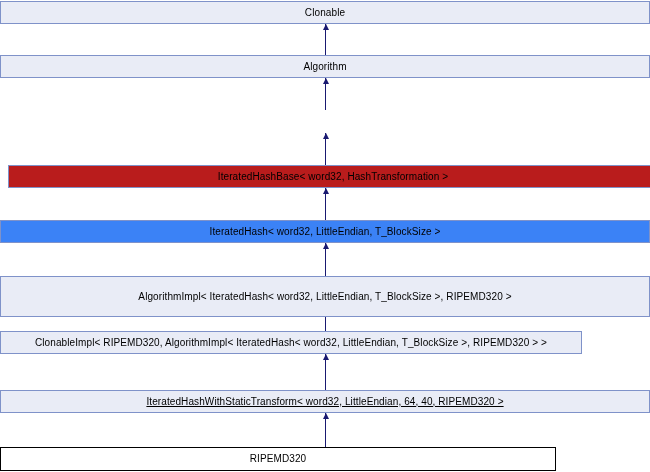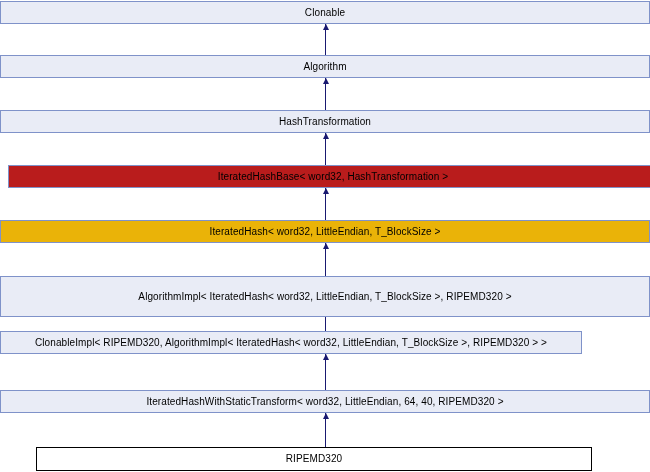--- a/index.html
+++ b/index.html
@@ -73,34 +73,31 @@
     <div class="edge" style="left: 325px; top: 354px; height: 36px; background: rgb(25, 25, 112);"></div>
     <div class="arrowhead" style="left: 323px; top: 354px; border-bottom-color: rgb(25, 25, 112);"></div>
     <div class="edge" style="left: 325px; top: 413px; height: 34px; background: rgb(25, 25, 112);"></div>
     <div class="arrowhead" style="left: 323px; top: 413px; border-bottom-color: rgb(25, 25, 112);"></div>
     <div class="node" style="left: 0px; top: 1px; width: 650px; height: 23px; background: rgb(233, 236, 246); border-color: rgb(127, 146, 201); color: rgb(0, 0, 0);">
       <span class="node-label">Clonable</span>
     </div>
     <div class="node" style="left: 0px; top: 55px; width: 650px; height: 23px; background: rgb(233, 236, 246); border-color: rgb(127, 146, 201); color: rgb(0, 0, 0);">
       <span class="node-label">Algorithm</span>
     </div>
-    <div class="node" style="left: 0px; top: 110px; width: 650px; height: 23px; background: rgb(233, 236, 246); border-color: rgb(127, 146, 201); color: rgb(0, 0, 0);">
-      <span class="node-label">HashTransformation</span>
-    </div>
     <div class="node" style="left: 8px; top: 165px; width: 650px; height: 23px; background: #b91c1c; border-color: rgb(127, 146, 201); color: rgb(0, 0, 0);">
       <span class="node-label">IteratedHashBase&lt; word32, HashTransformation &gt;</span>
     </div>
-    <div class="node" style="left: 0px; top: 220px; width: 650px; height: 23px; background: #eab308; border-color: rgb(127, 146, 201); color: rgb(0, 0, 0);">
+    <div class="node" style="left: 0px; top: 220px; width: 650px; height: 23px; background: #3b82f6; border-color: rgb(127, 146, 201); color: rgb(0, 0, 0);">
       <span class="node-label">IteratedHash&lt; word32, LittleEndian, T_BlockSize &gt;</span>
     </div>
     <div class="node" style="left: 0px; top: 276px; width: 650px; height: 41px; background: rgb(233, 236, 246); border-color: rgb(127, 146, 201); color: rgb(0, 0, 0);">
       <span class="node-label">AlgorithmImpl&lt; IteratedHash&lt; word32, LittleEndian, T_BlockSize &gt;, RIPEMD320 &gt;</span>
     </div>
     <div class="node" style="left: 0px; top: 331px; width: 582px; height: 23px; background: rgb(233, 236, 246); border-color: rgb(127, 146, 201); color: rgb(0, 0, 0);">
       <span class="node-label">ClonableImpl&lt; RIPEMD320, AlgorithmImpl&lt; IteratedHash&lt; word32, LittleEndian, T_BlockSize &gt;, RIPEMD320 &gt; &gt;</span>
     </div>
-    <div class="node" style="left: 0px; top: 390px; width: 650px; height: 23px; background: rgb(233, 236, 246); border-color: rgb(127, 146, 201); color: rgb(0, 0, 0);">
+    <div class="node" style="left: 0px; top: 390px; width: 650px; height: 23px; background: rgb(233, 236, 246); border-color: rgb(127, 146, 201); color: rgb(0, 0, 0); text-decoration: underline;">
       <span class="node-label">IteratedHashWithStaticTransform&lt; word32, LittleEndian, 64, 40, RIPEMD320 &gt;</span>
     </div>
-    <div class="node leaf" style="left: 0px; top: 447px; width: 556px; height: 24px; background: rgb(255, 255, 255); border-color: rgb(0, 0, 0); color: rgb(0, 0, 0); margin-left: 36px;">
+    <div class="node leaf" style="left: 0px; top: 447px; width: 556px; height: 24px; background: rgb(255, 255, 255); border-color: rgb(0, 0, 0); color: rgb(0, 0, 0);">
       <span class="node-label">RIPEMD320</span>
     </div>
   </div>
 
 </body></html>

